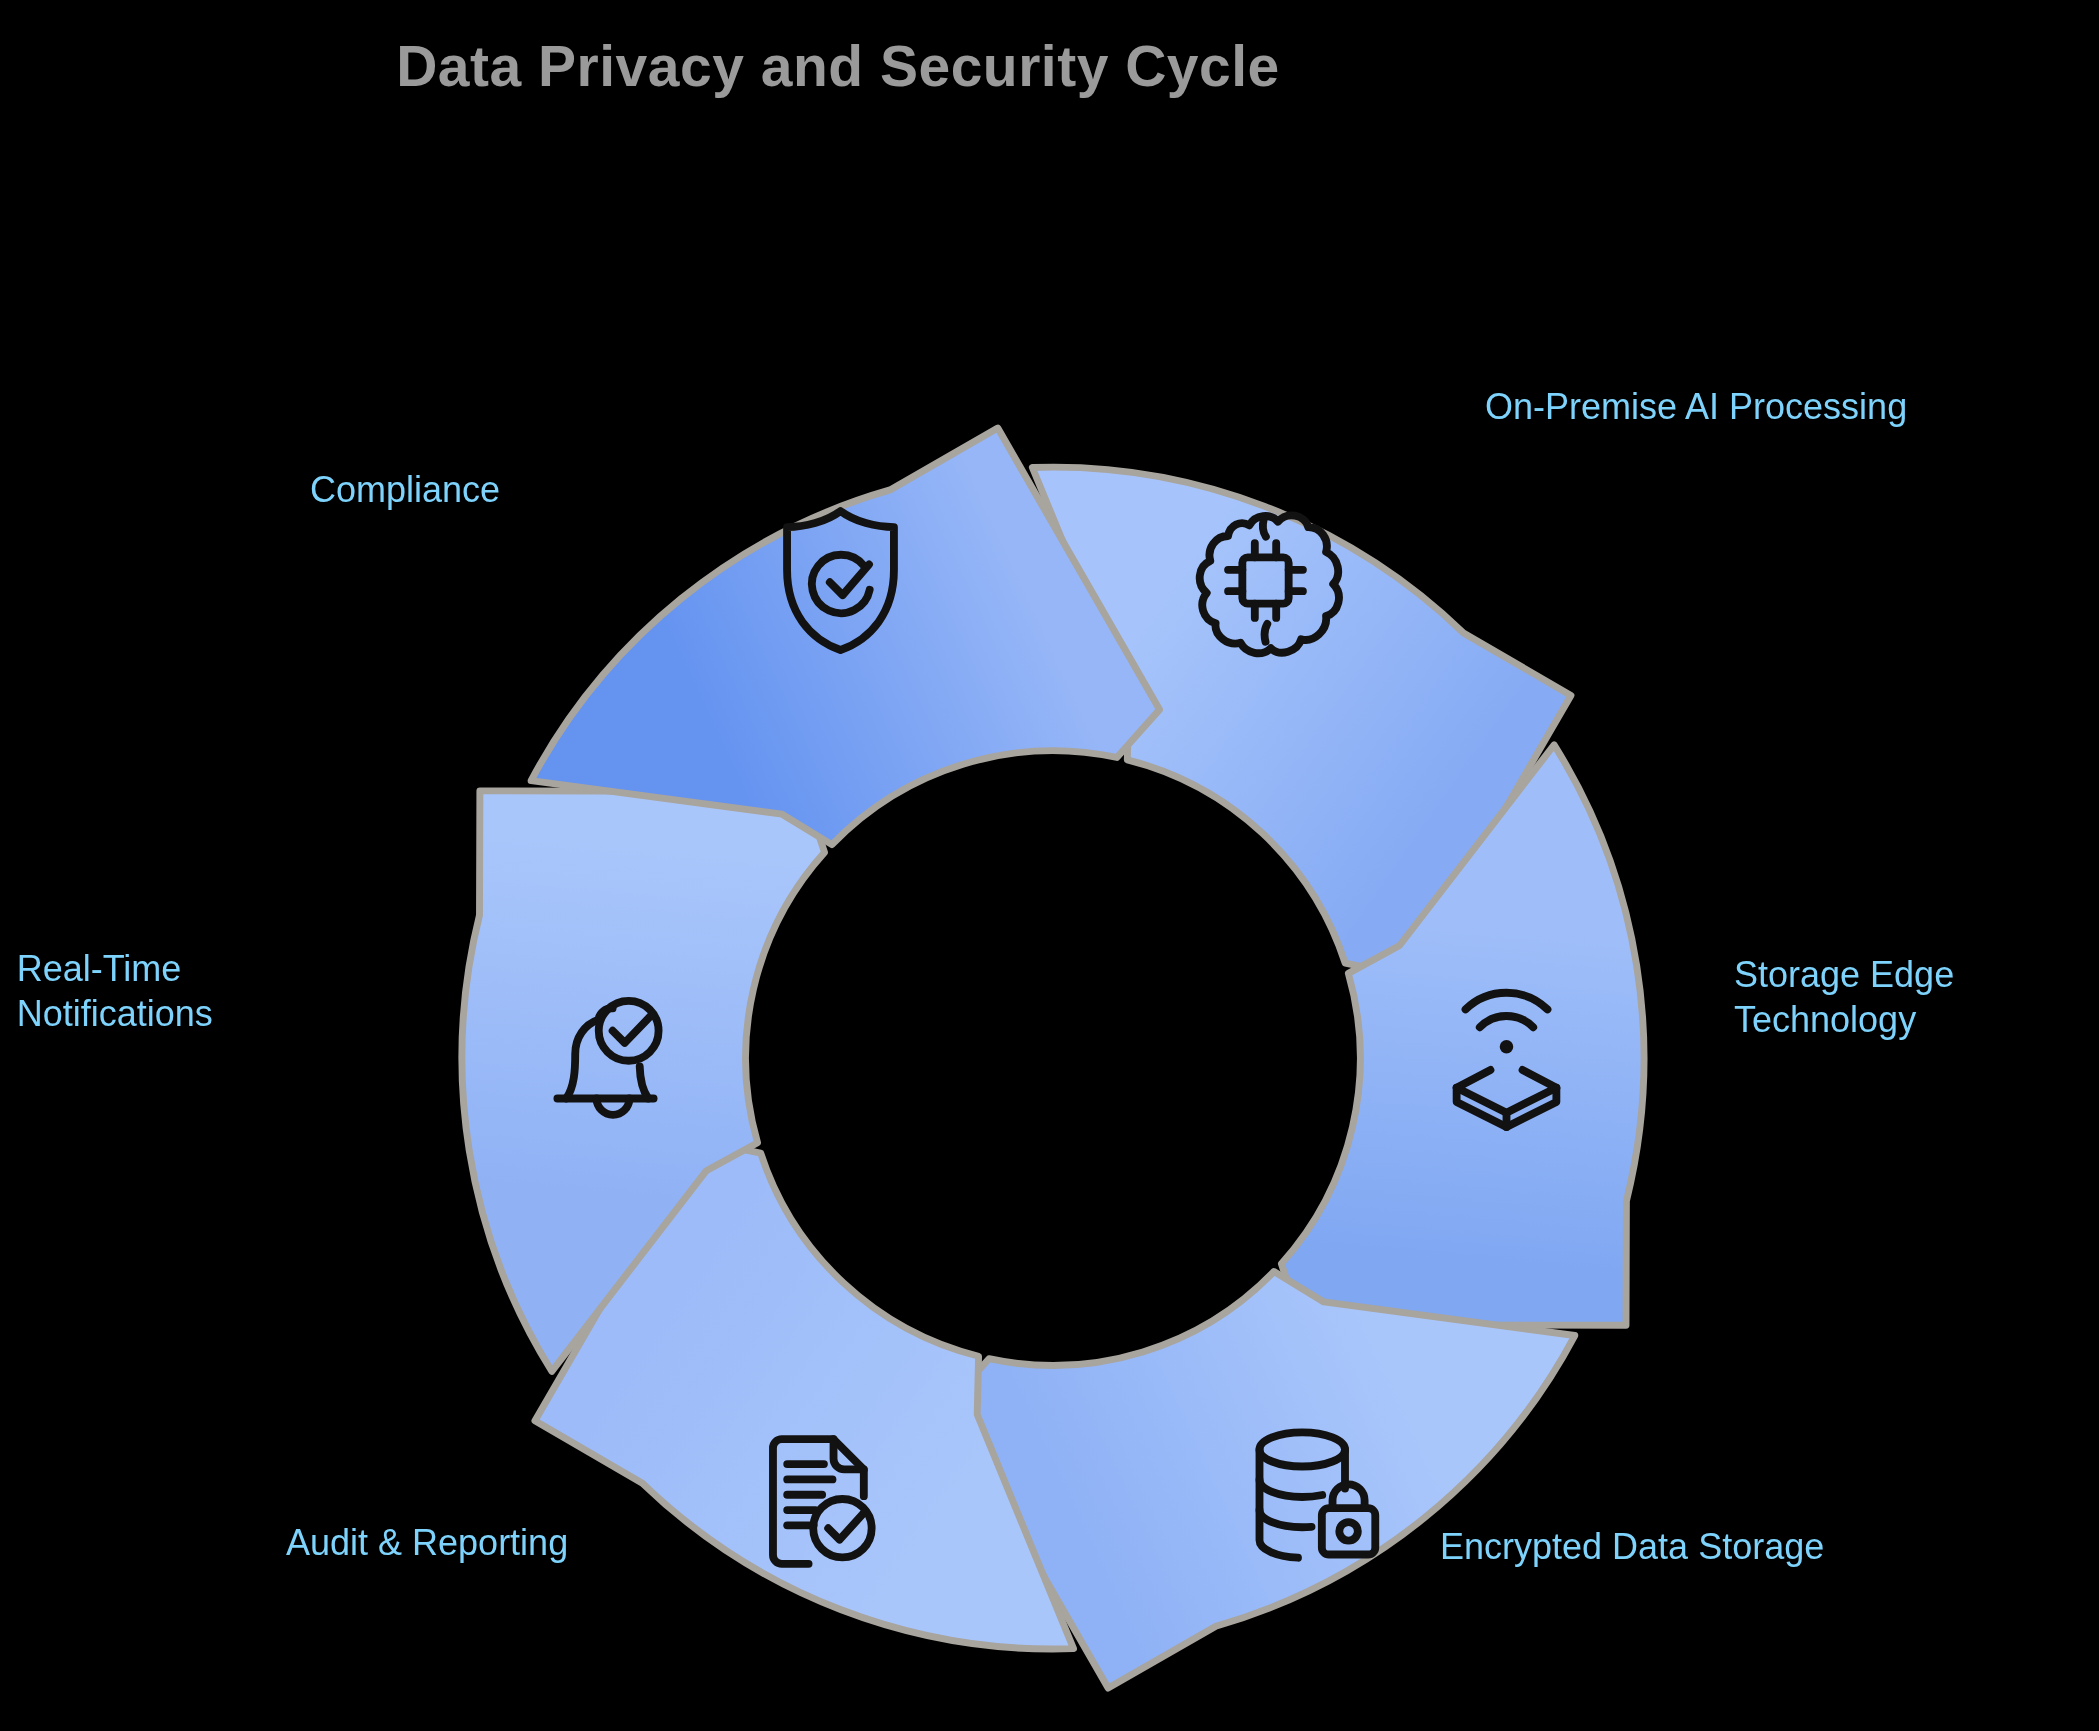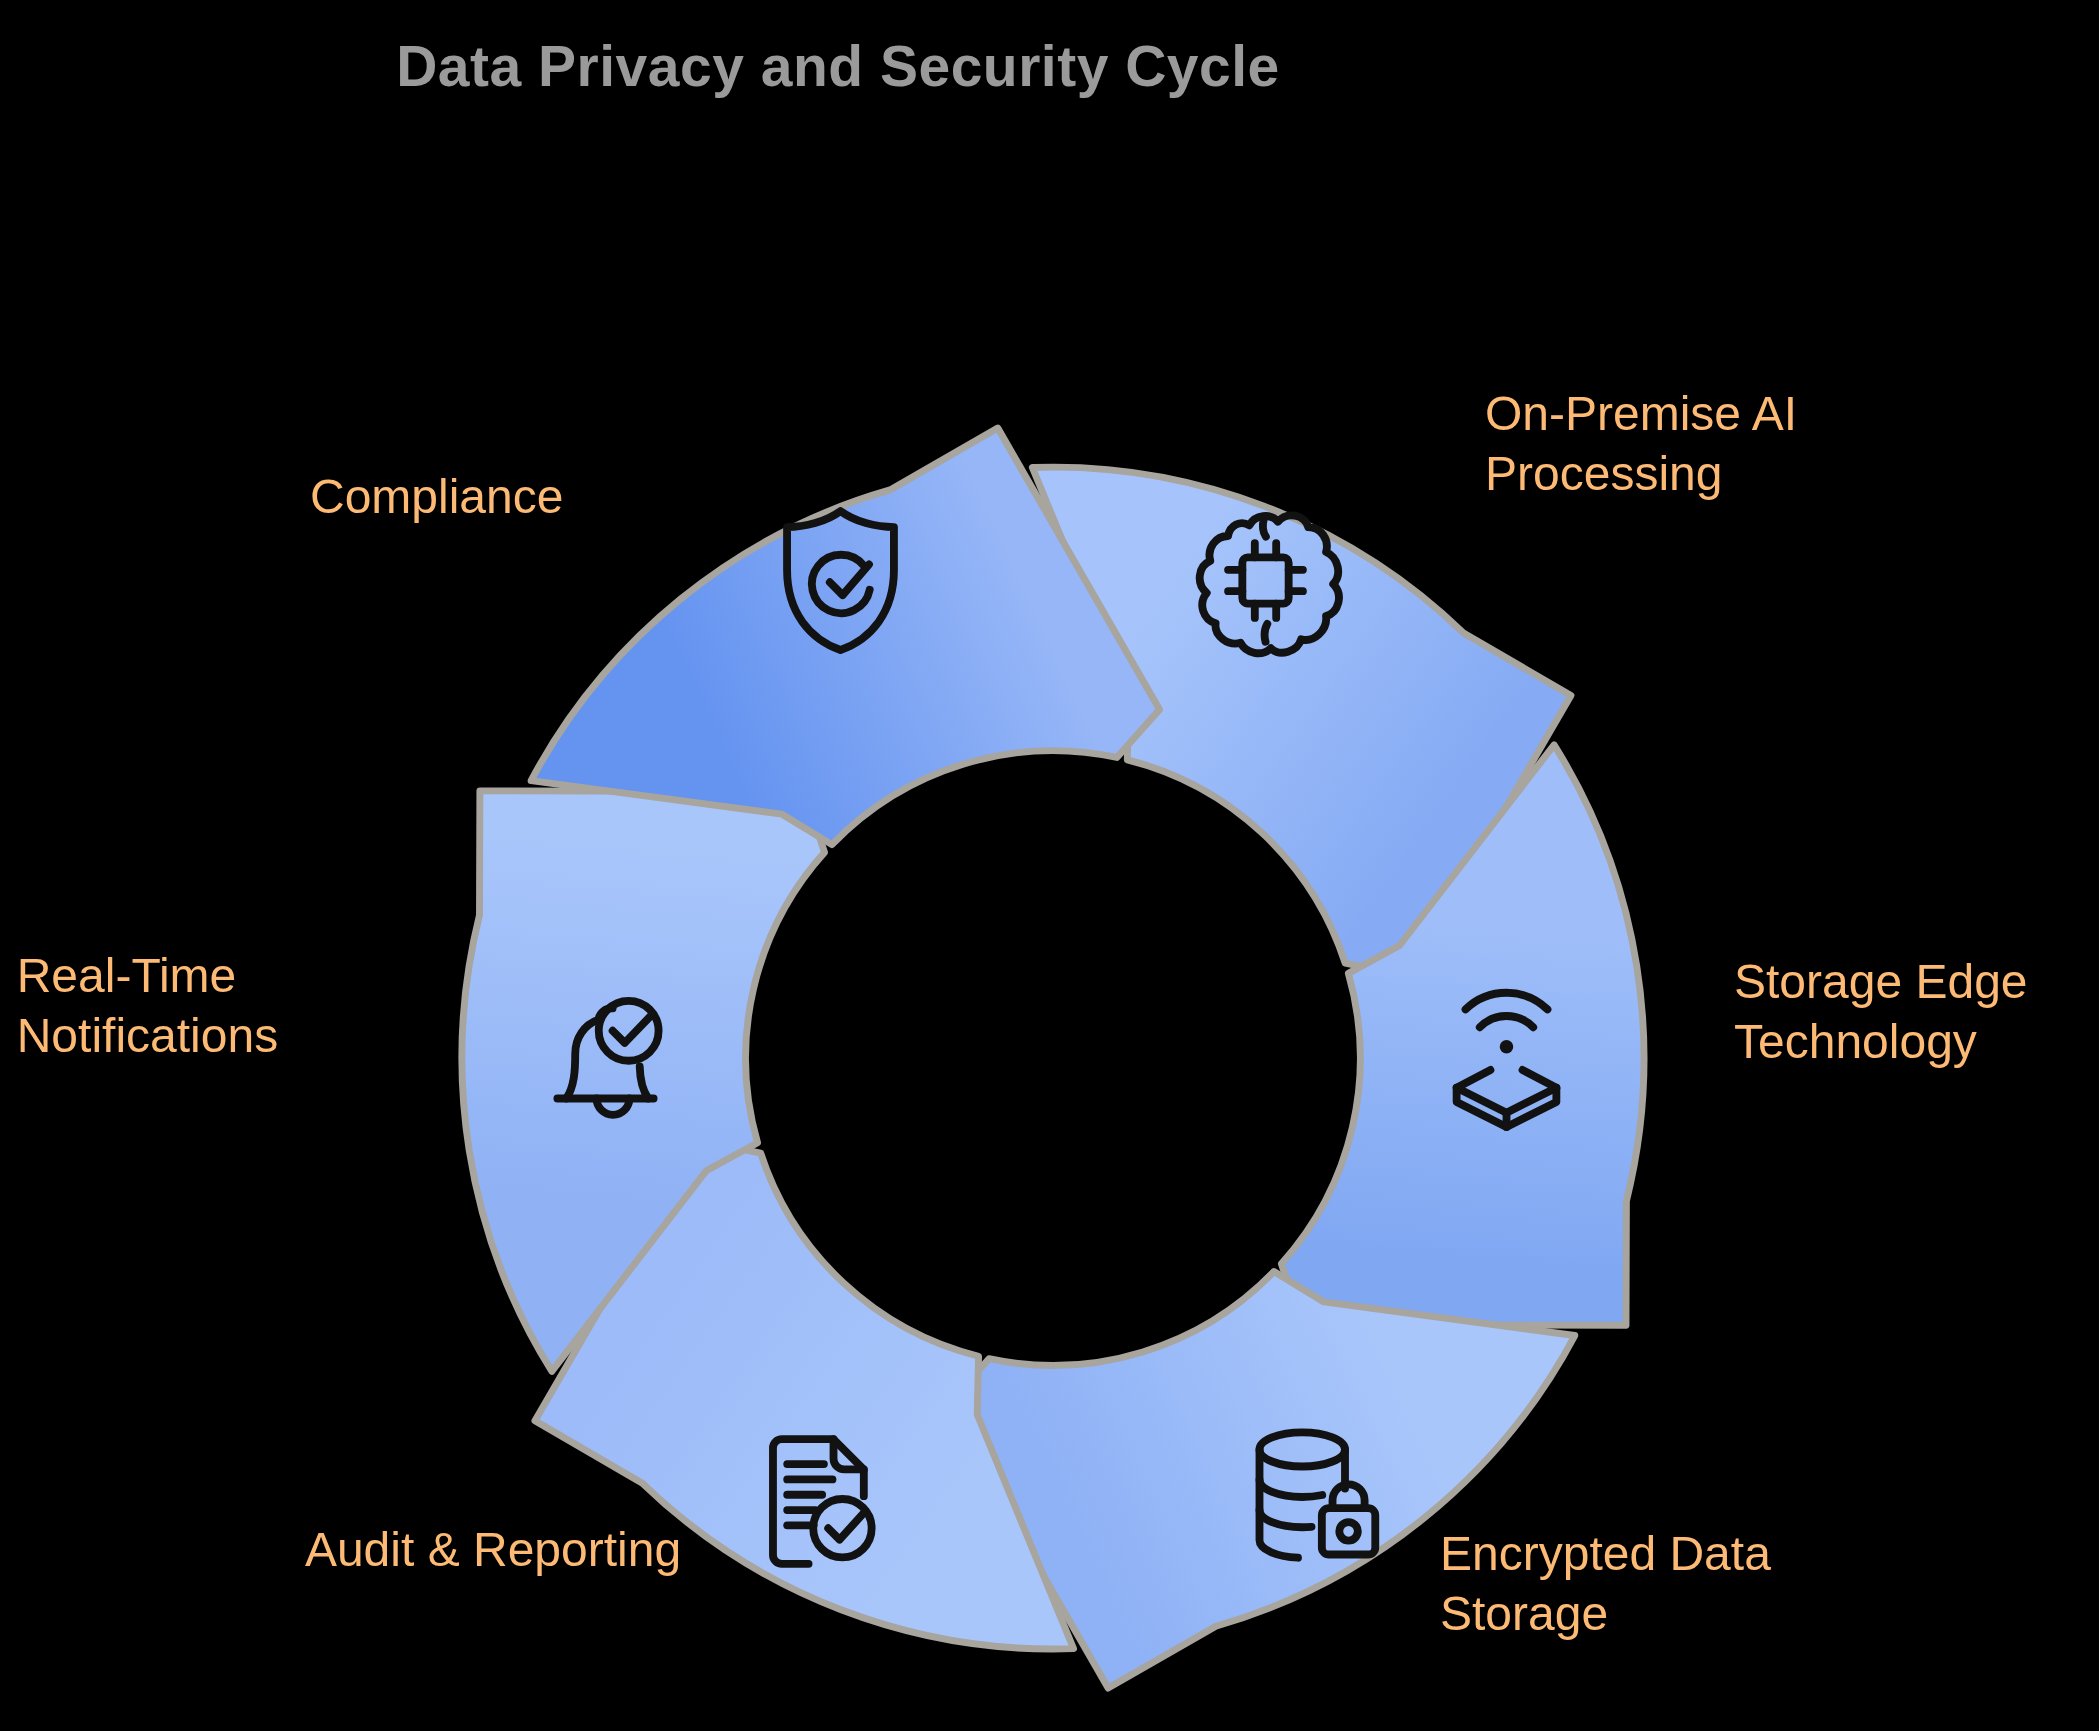--- a/index.html
+++ b/index.html
@@ -27,27 +27,27 @@
   }
   .icon svg .dotfill{fill:#121212;stroke:none;}
   .ic-compliance{left:755px;top:495px;}
   .ic-on_premise{left:1180px;top:495px;}
   .ic-offline{left:1421px;top:972px;}
   .ic-encrypted{left:1231px;top:1412px;}
   .ic-audit{left:732px;top:1416px;}
   .ic-real_time{left:520px;top:972px;}
   .label{
     position:absolute;
-    font-size:48px;color:#fdba74;line-height:1.26;
+    font-size:36px;color:#7dd3fc;line-height:1.26;
   }
   .lab-compliance{left:310px;top:467px;}
   .lab-on_premise{left:1485px;top:384px;width:424px;}
   .lab-offline{left:1734px;top:952px;width:345px;}
   .lab-encrypted{left:1440px;top:1524px;width:443px;}
-  .lab-audit{left:286px;top:1520px;width:414px;text-align:center;}
+  .lab-audit{left:286px;top:1520px;width:414px;}
   .lab-real_time{left:16.7px;top:946px;width:355px;text-align:left;}
 </style>
 </head>
 <body>
 
 <div class="title">Data Privacy and Security Cycle</div>
 
 <svg id="ring" width="2099" height="1732" viewBox="0 0 2131 1758">
     <defs>
       <linearGradient id="g0" gradientUnits="userSpaceOnUse" x1="730.1" y1="768.9" x2="1053.1" y2="618.3">

